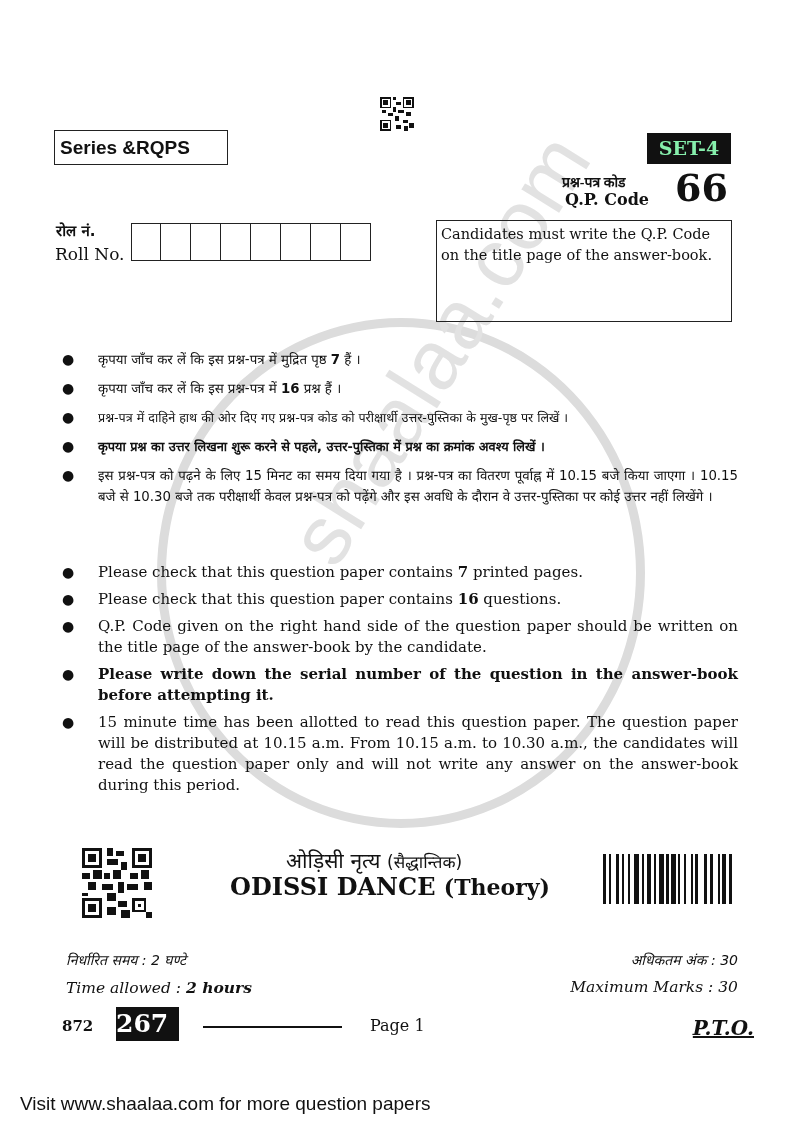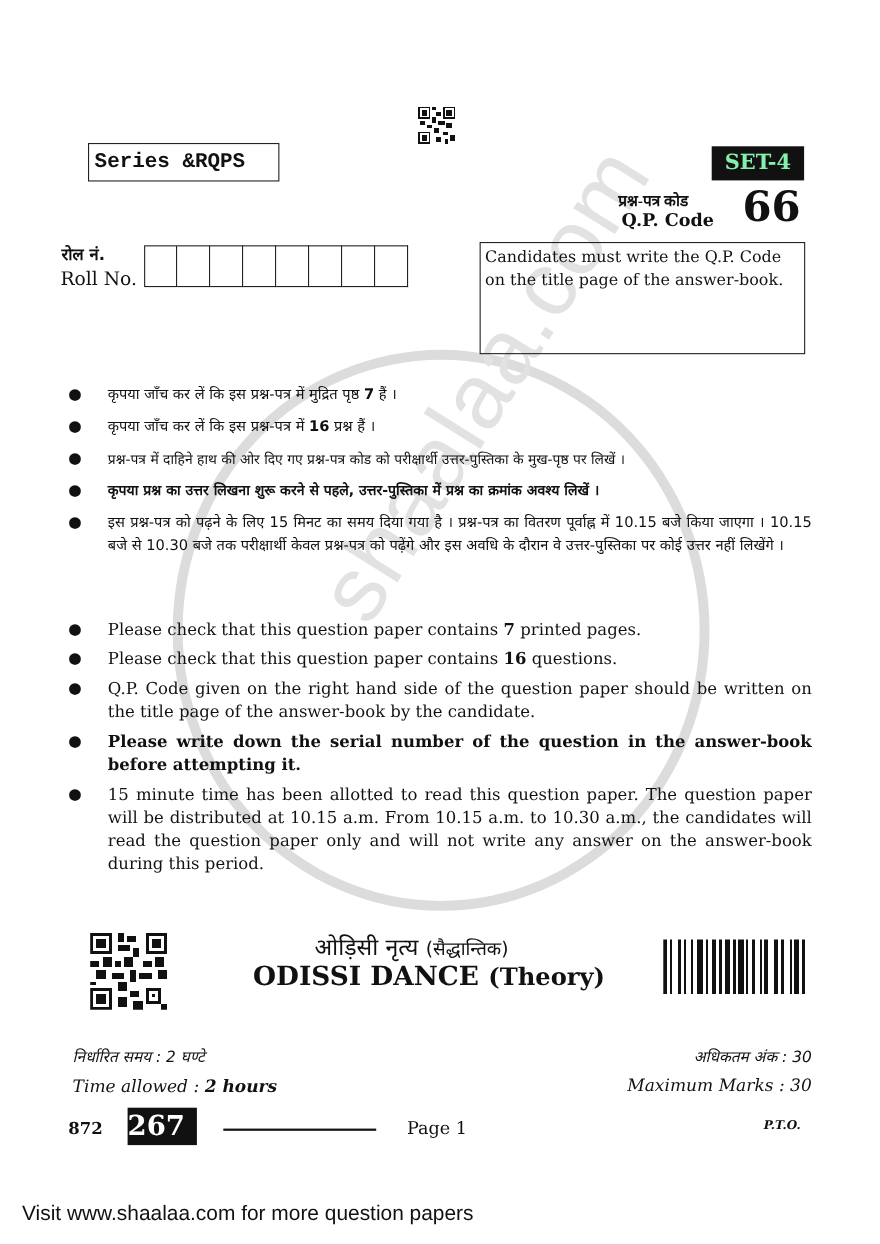--- a/index.html
+++ b/index.html
@@ -14,21 +14,21 @@
     }
     .watermark-text {
       position: absolute; left: 270px; top: 530px; font-family: "Liberation Sans", sans-serif;
       font-size: 84px; color: #e2e2e2; transform: rotate(-58deg); transform-origin: left top;
       white-space: nowrap; z-index: 0; letter-spacing: 1px;
     }
     .content { position: relative; z-index: 1; }
     .qr-top { left: 380px; top: 97px; width: 34px; height: 34px; }
     .series-box {
       left: 54px; top: 130px; width: 174px; height: 35px; border: 1.5px solid #222; box-sizing: border-box;
-      font-weight: bold; font-size: 19px; padding-left: 5px; line-height: 33px; font-family: Liberation Mono, monospace; margin-left: 26px;
+      font-weight: bold; font-size: 19px; padding-left: 5px; line-height: 33px; font-family: Liberation Sans, sans-serif;
     }
     .set-badge {
       left: 647px; top: 133px; width: 84px; height: 31px; background: #111; color: #86efac;
       font-weight: bold; font-size: 19px; text-align: center; line-height: 31px;
     }
     .qp-label-hi { left: 562px; top: 172px; font-size: 14px; font-weight: bold; font-family: Liberation Serif, serif; }
     .qp-label-en { left: 565px; top: 190px; font-size: 16px; font-weight: bold; }
     .qp-code { left: 675px; top: 165px; font-size: 38px; font-weight: bold; }
     .roll-hi { left: 56px; top: 220px; font-size: 15px; font-family: "DejaVu Sans", sans-serif; font-weight: bold; }
     .roll-en { left: 55px; top: 244px; font-size: 17px; font-weight: normal; }
@@ -61,21 +61,21 @@
     .time-en { left: 66px; top: 978px; font-size: 15.5px; font-style: italic; }
     .marks-hi { right: 62px; top: 950px; font-size: 14px; font-style: italic; font-family: "DejaVu Sans", sans-serif; }
     .marks-en { right: 62px; top: 978px; font-size: 15.5px; font-style: italic; text-align: right; }
     .footer-code { left: 62px; top: 1017px; font-size: 15px; font-weight: bold; }
     .footer-badge {
       left: 116px; top: 1007px; width: 63px; height: 34px; background: #111; color: #fff;
       font-size: 25px; font-weight: bold; text-align: left; line-height: 34px;
     }
     .footer-rule { left: 203px; top: 1026px; width: 139px; height: 2px; background: #111; }
     .footer-page { left: 370px; top: 1016px; font-size: 16px; }
-    .footer-pto { right: 72px; top: 1016px; font-size: 11px; font-weight: bold; font-style: italic; }
+    .footer-pto { right: 46px; top: 1016px; font-size: 20px; font-weight: bold; font-style: italic; text-decoration: underline; }
     .visit-line {
       left: 20px; top: 1093px; font-family: "Liberation Sans", sans-serif; font-size: 19px; color: #111;
     }
   </style>
 </head>
 <body>
 
 <div class="watermark-circle"></div>
 <div class="watermark-text">shaalaa.com</div>
 

